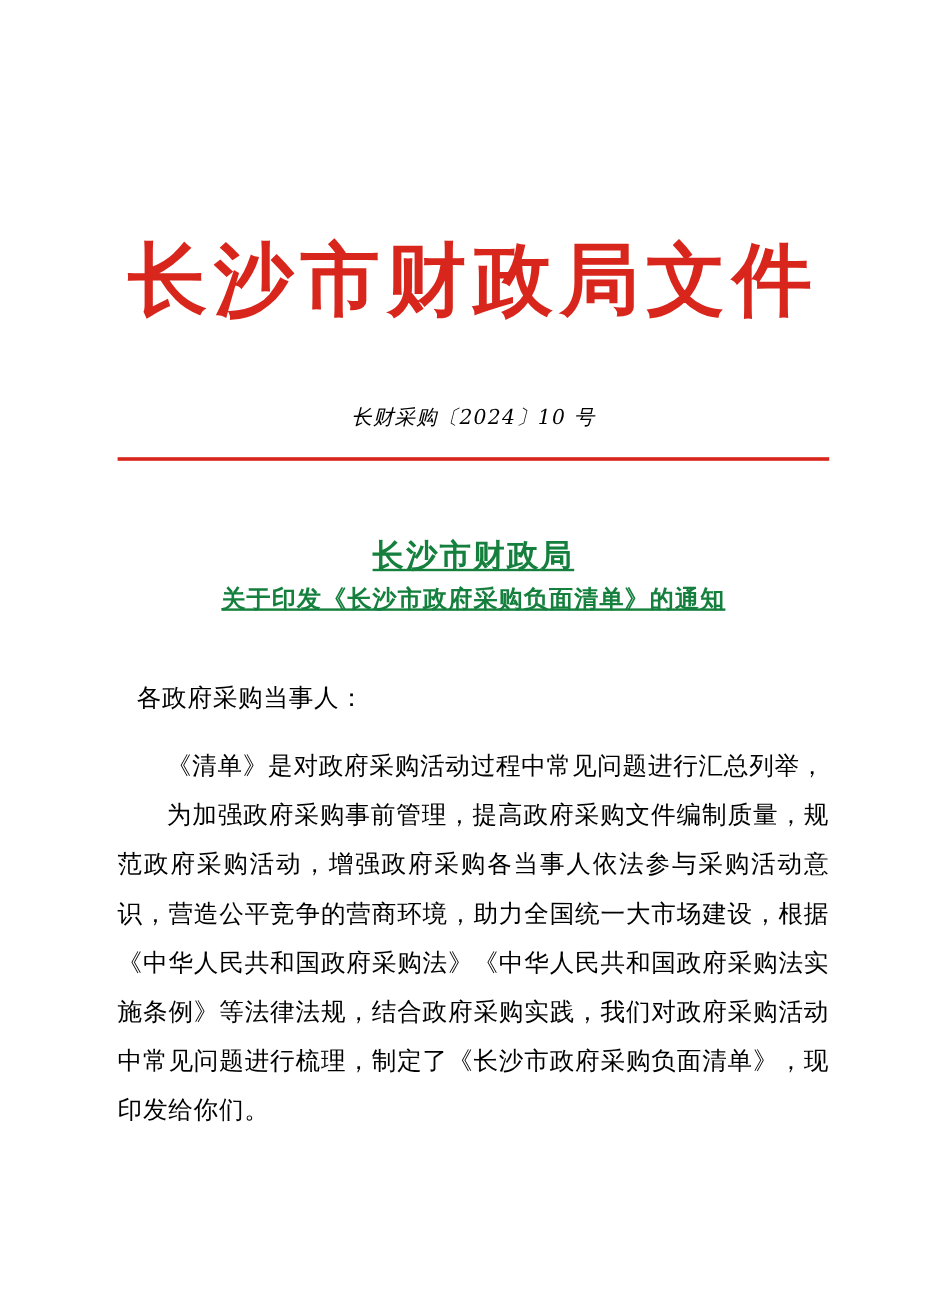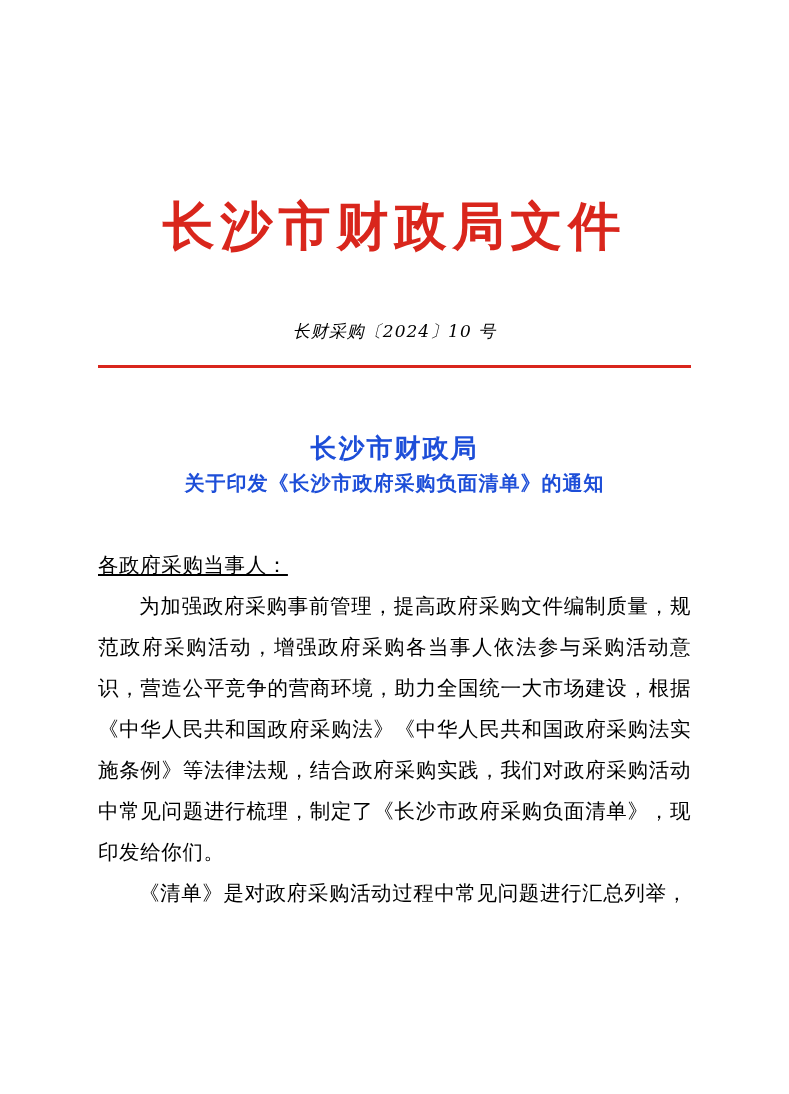--- a/index.html
+++ b/index.html
@@ -25,21 +25,21 @@
 
   
   .masthead {
     margin-top: 196px;
     text-align: center;
   }
   .masthead-title {
     color: #d9261c;
     font-family: "DejaVu Serif", "Liberation Serif", serif;
     font-weight: bold;
-    font-size: 52px;
+    font-size: 66px;
     letter-spacing: 6px;
     line-height: 1.15;
     white-space: nowrap;
   }
 
   .doc-number {
     margin-top: 64px;
     text-align: center;
     font-size: 17px;
     letter-spacing: 1px;
@@ -52,21 +52,22 @@
     height: 3px;
     background: #d9261c;
     width: 100%;
   }
 
   
   .title-block {
     margin-top: 60px;
     text-align: center;
     font-weight: bold;
-    color: #1d4ed8;
+    color: #15803d;
+    text-decoration: underline;
   }
   .title-line-1 {
     font-size: 26px;
     letter-spacing: 2px;
     line-height: 1.55;
   }
   .title-line-2 {
     font-size: 20px;
     letter-spacing: 1px;
     line-height: 1.55;
@@ -76,22 +77,21 @@
   
   .body-block {
     margin-top: 46px;
     font-size: 20.5px;
     line-height: 2.0;
     letter-spacing: 0.6px;
     text-align: justify;
     text-justify: inter-ideograph;
   }
   .salutation {
-    margin: 0;
-    text-decoration: underline;
+    margin: 16px;
   }
   .para {
     margin: 0;
     text-indent: 2em;
   }
 </style>
 </head>
 <body>
 
 <div class="page">
@@ -104,17 +104,17 @@
 
   <div class="red-rule"></div>
 
   <div class="title-block">
     <div class="title-line-1">长沙市财政局</div>
     <div class="title-line-2">关于印发《长沙市政府采购负面清单》的通知</div>
   </div>
 
   <div class="body-block">
     <p class="salutation">各政府采购当事人：</p>
+    <p class="para">《清单》是对政府采购活动过程中常见问题进行汇总列举，</p>
     <p class="para">为加强政府采购事前管理，提高政府采购文件编制质量，规范政府采购活动，增强政府采购各当事人依法参与采购活动意识，营造公平竞争的营商环境，助力全国统一大市场建设，根据《中华人民共和国政府采购法》《中华人民共和国政府采购法实施条例》等法律法规，结合政府采购实践，我们对政府采购活动中常见问题进行梳理，制定了《长沙市政府采购负面清单》，现印发给你们。</p>
-    <p class="para">《清单》是对政府采购活动过程中常见问题进行汇总列举，</p>
   </div>
 
 </div>
 
 </body></html>

